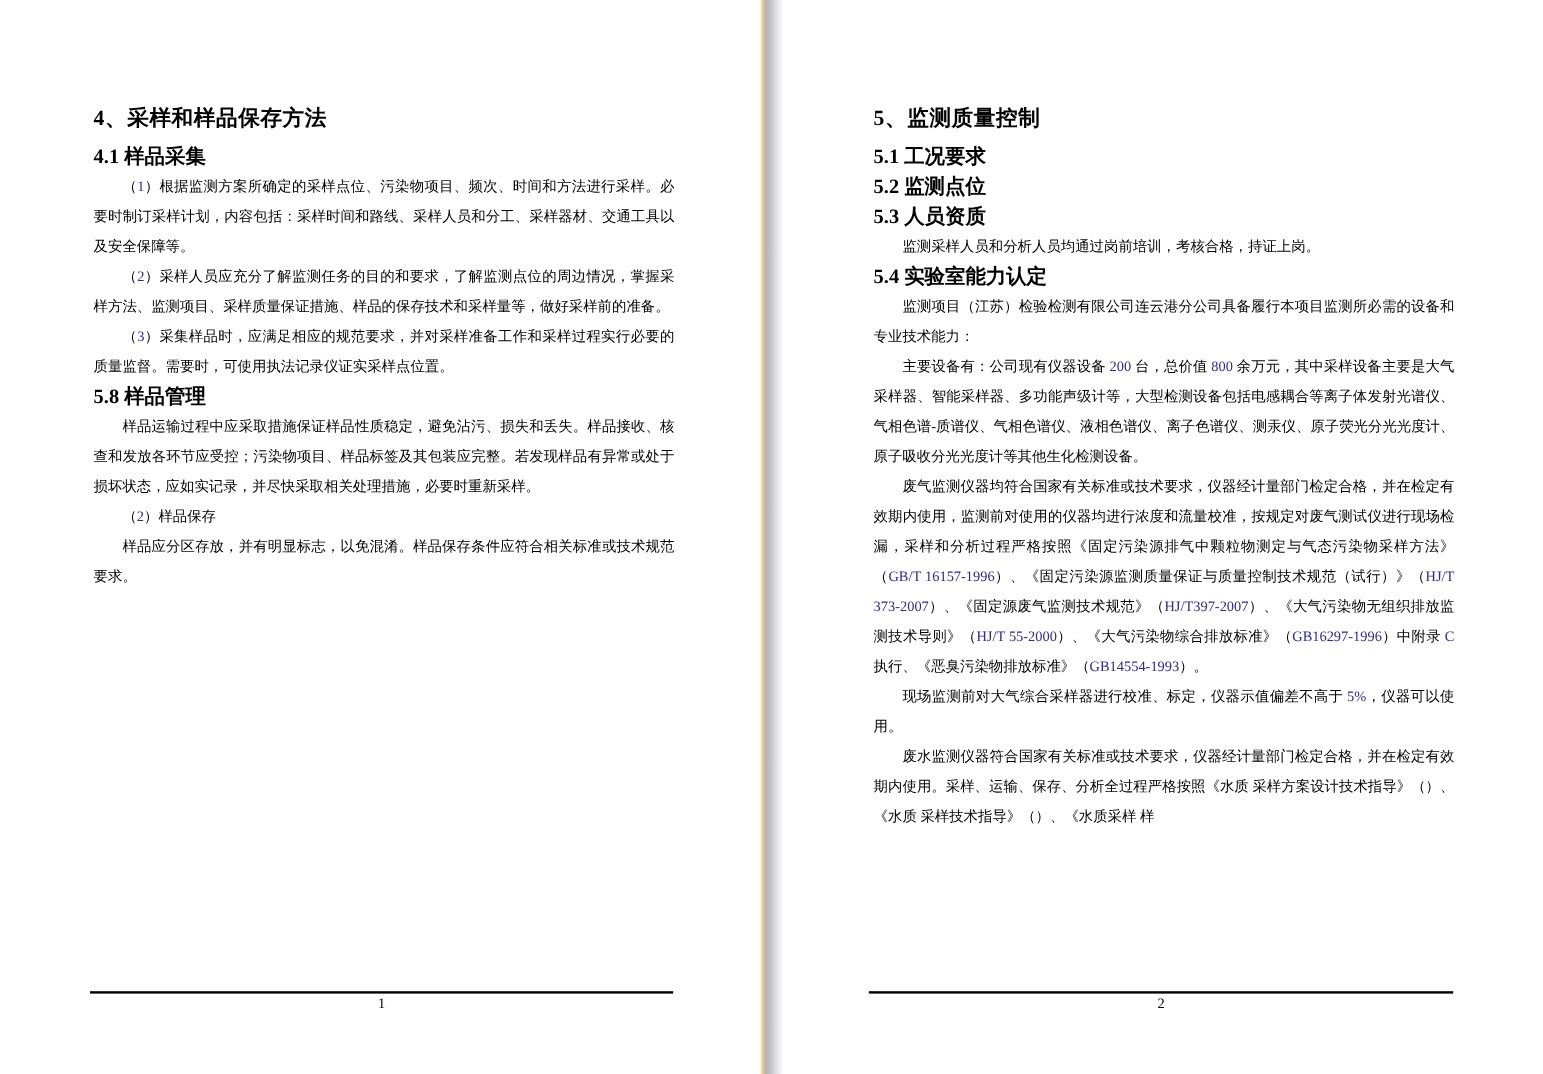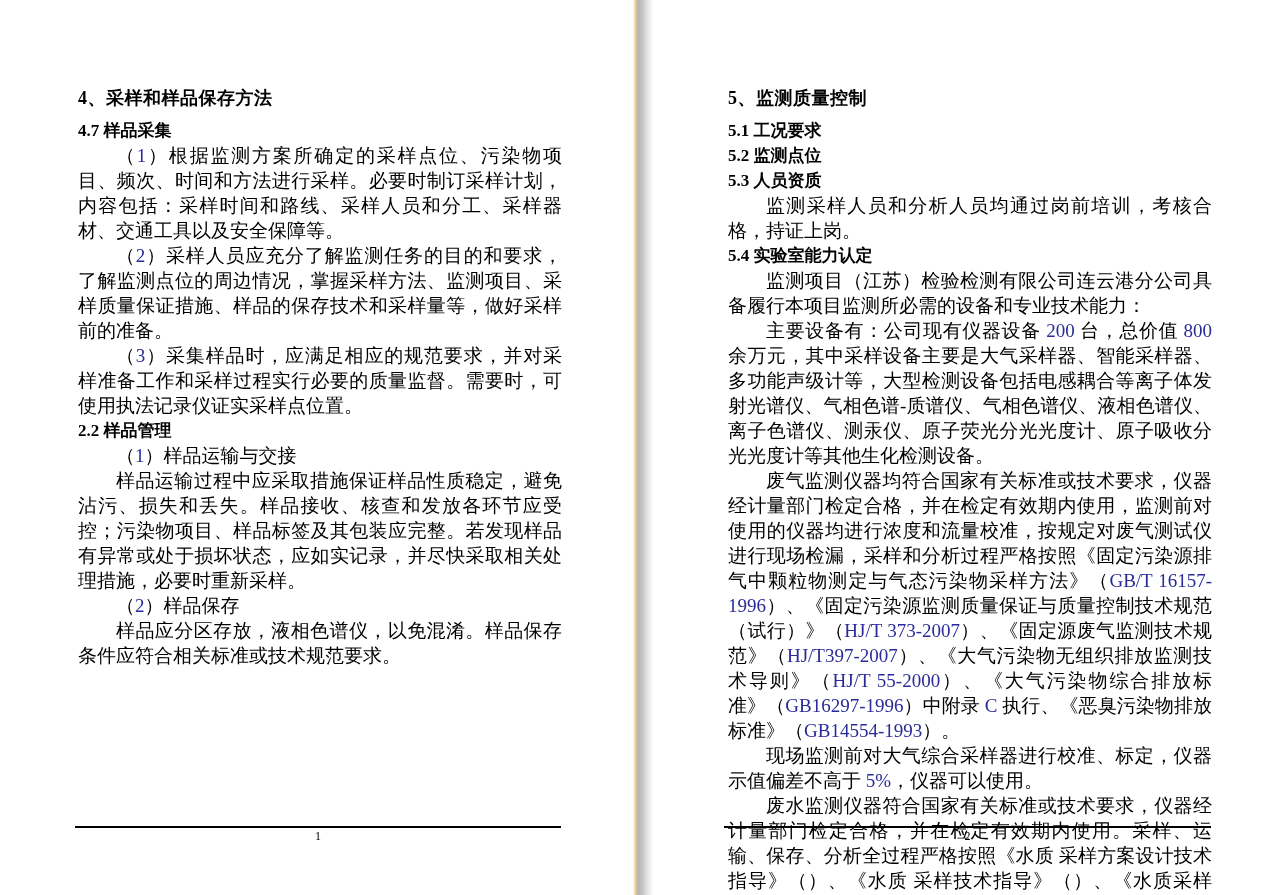--- a/index.html
+++ b/index.html
@@ -8,50 +8,49 @@
     font-family:"Liberation Serif","DejaVu Serif",serif;color:#000;
   }
   .page{position:absolute;top:0;height:895px;background:#ffffff;}
   .page-left{left:0;width:633px;}
   .page-right{left:653px;width:633px;}
   .content{position:absolute;top:84px;width:484px;}
   .page-left .content{left:78px;}
   .page-right .content{left:75px;}
   .h1{font-size:18px;font-weight:bold;line-height:29px;margin:0 0 5px 0;letter-spacing:.5px;}
   .h2{font-size:17px;font-weight:bold;line-height:25px;margin:0;}
-  .para{margin:0;font-size:19px;line-height:25px;text-align:justify;text-justify:inter-ideograph;text-indent:2em;}
+  .para{margin:0;font-size:12px;line-height:25px;text-align:justify;text-justify:inter-ideograph;text-indent:2em;}
   .latin{color:#2a2a99;}
   .h1 .latin,.h2 .latin{color:#000;}
   .footer{position:absolute;top:826px;}
   .page-left .footer{left:75px;width:486px;}
   .page-right .footer{left:71px;width:487px;}
   .footer-rule{border-top:2px solid #000;height:0;}
   .page-number{text-align:center;font-size:12px;line-height:15px;padding-top:1px;}
   .page-divider{
     position:absolute;top:0;left:633px;width:20px;height:895px;
     background:linear-gradient(90deg,
       #ffffff 0px,#f7ecd6 1px,#eec171 3px,#c9c0ad 4px,
       #b5b5b9 5px,#c2c2c5 9px,#dbdbdd 13px,#f0f0f1 17px,#ffffff 20px);
   }
 </style>
 </head>
 <body>
 
 <div class="page page-left">
   <div class="content">
       <div class="h1"><span class="latin">4</span>、采样和样品保存方法</div>
-      <div class="h2"><span class="latin">4.7</span> 样品采集</div>
+      <div class="h2"><span class="latin">4.1</span> 样品采集</div>
       <p class="para">（<span class="latin">1</span>）根据监测方案所确定的采样点位、污染物项目、频次、时间和方法进行采样。必要时制订采样计划，内容包括：采样时间和路线、采样人员和分工、采样器材、交通工具以及安全保障等。</p>
       <p class="para">（<span class="latin">2</span>）采样人员应充分了解监测任务的目的和要求，了解监测点位的周边情况，掌握采样方法、监测项目、采样质量保证措施、样品的保存技术和采样量等，做好采样前的准备。</p>
       <p class="para">（<span class="latin">3</span>）采集样品时，应满足相应的规范要求，并对采样准备工作和采样过程实行必要的质量监督。需要时，可使用执法记录仪证实采样点位置。</p>
-      <div class="h2"><span class="latin">2.2</span> 样品管理</div>
-      <p class="para">（<span class="latin">1</span>）样品运输与交接</p>
+      <div class="h2"><span class="latin">5.8</span> 样品管理</div>
       <p class="para">样品运输过程中应采取措施保证样品性质稳定，避免沾污、损失和丢失。样品接收、核查和发放各环节应受控；污染物项目、样品标签及其包装应完整。若发现样品有异常或处于损坏状态，应如实记录，并尽快采取相关处理措施，必要时重新采样。</p>
       <p class="para">（<span class="latin">2</span>）样品保存</p>
-      <p class="para">样品应分区存放，液相色谱仪，以免混淆。样品保存条件应符合相关标准或技术规范要求。</p>
+      <p class="para">样品应分区存放，并有明显标志，以免混淆。样品保存条件应符合相关标准或技术规范要求。</p>
     </div>
   <div class="footer">
     <div class="footer-rule"></div>
     <div class="page-number">1</div>
   </div>
 </div>
 
 <div class="page-divider"></div>
 
 <div class="page page-right">

